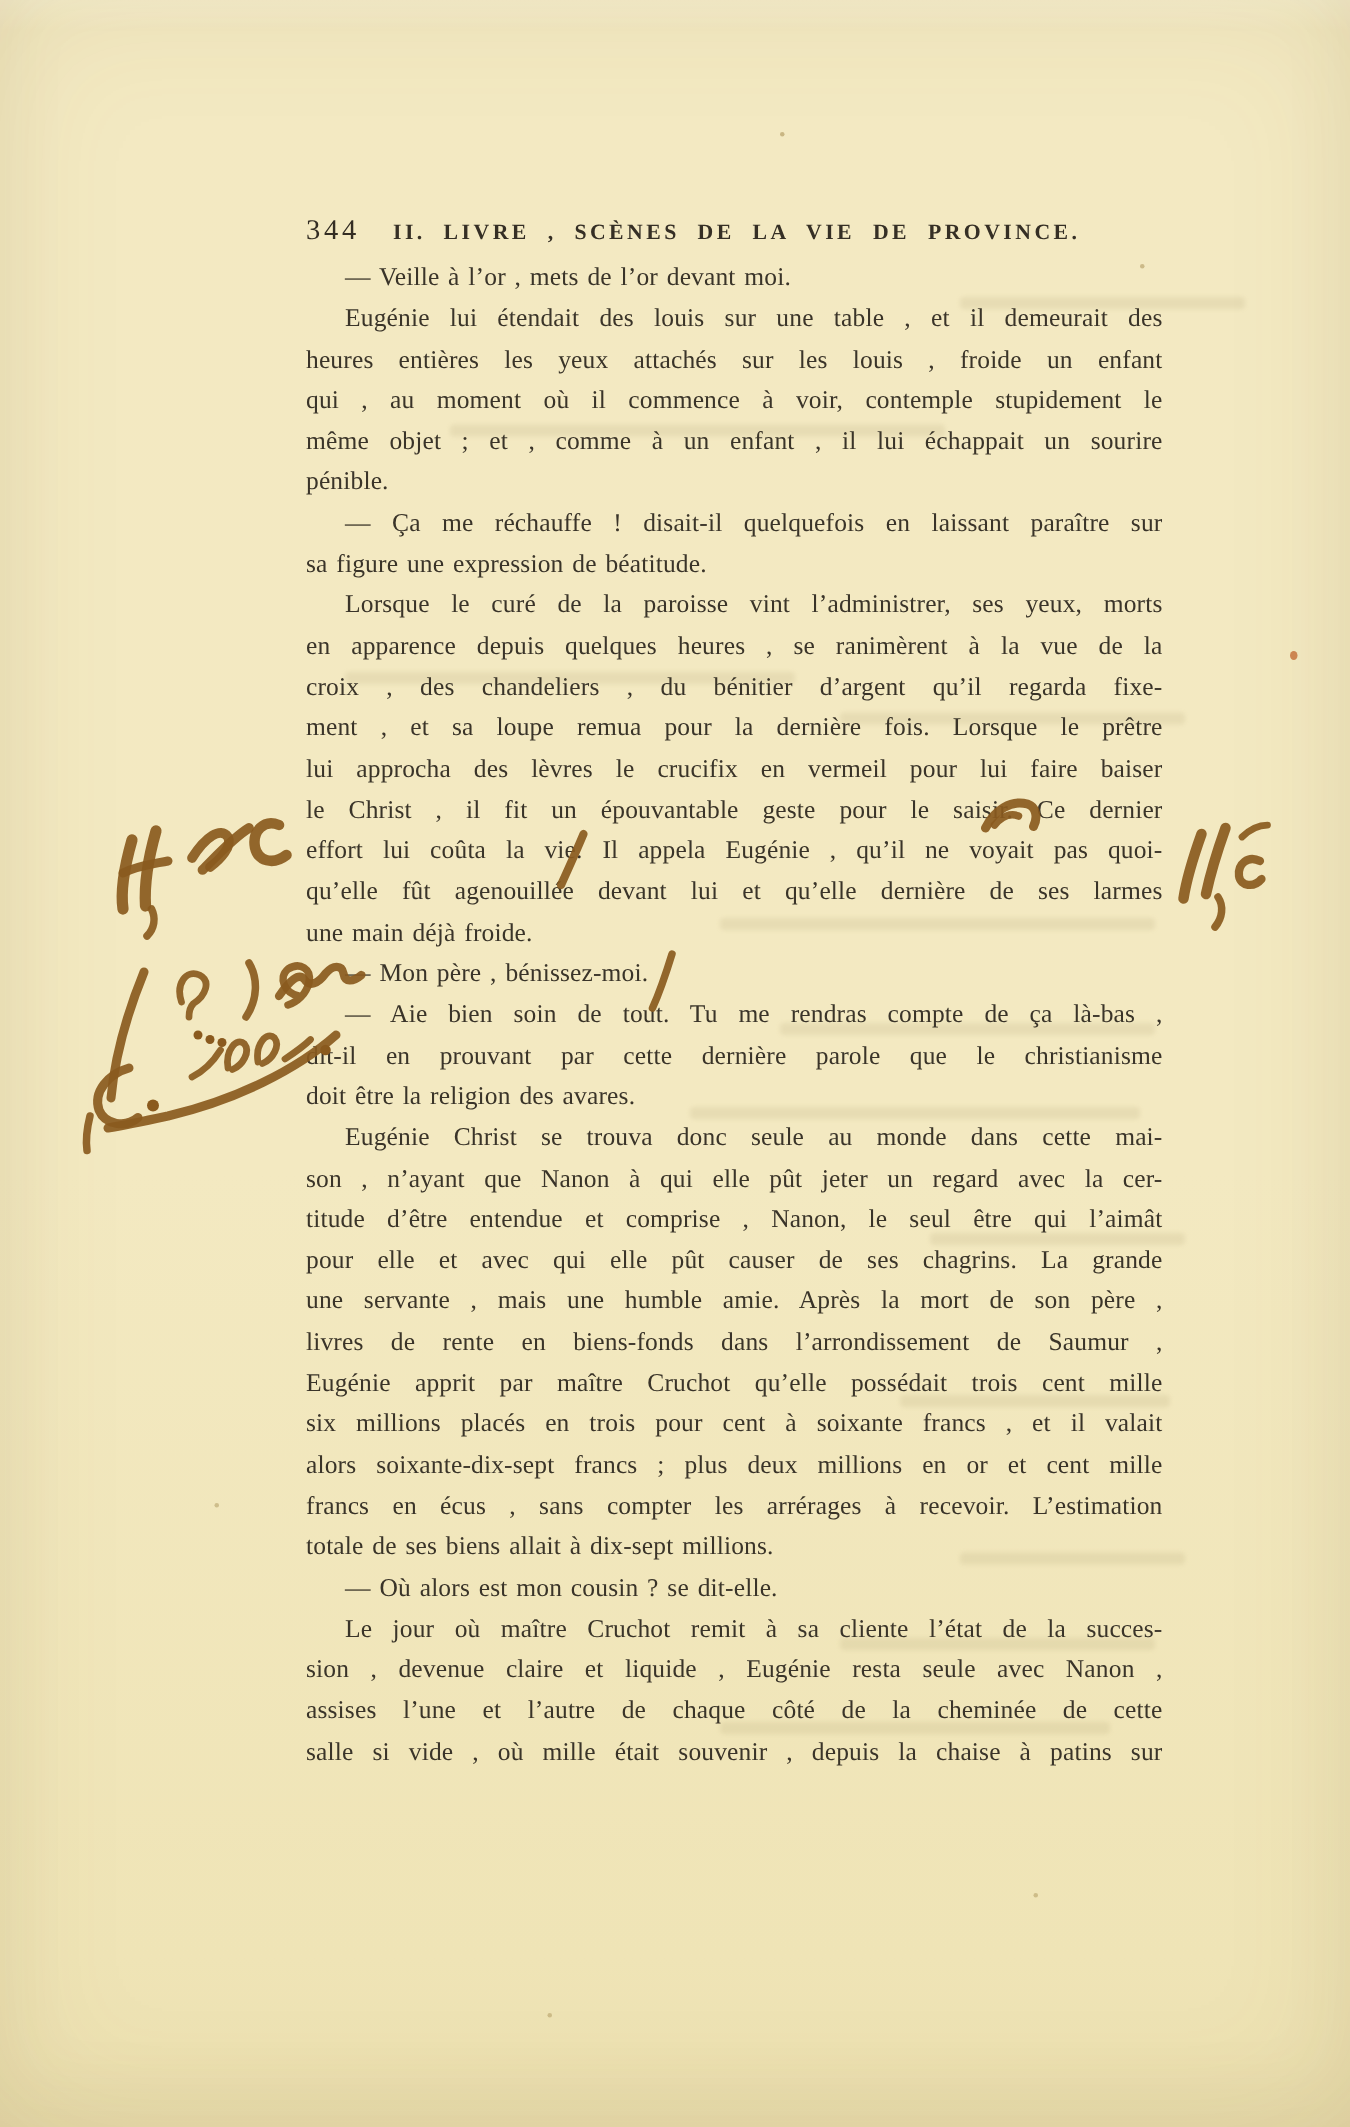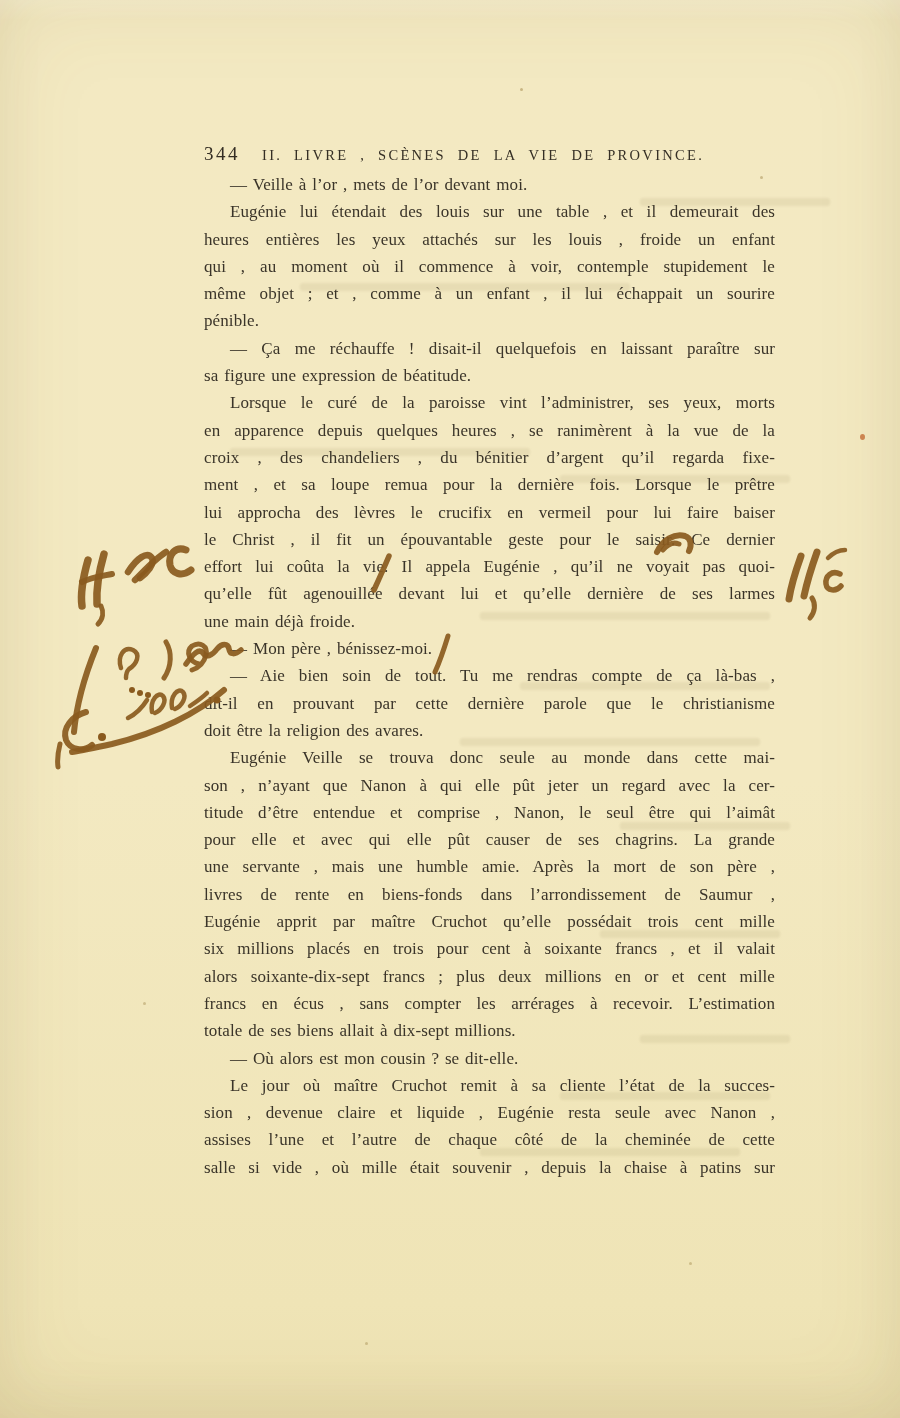--- a/index.html
+++ b/index.html
@@ -16,21 +16,21 @@
   }
   .running-head{
     position:absolute;left:204px;top:143px;width:571px;
     display:flex;align-items:baseline;
   }
   .page-number{
     font-size:19px;letter-spacing:2.5px;color:#332d23;
   }
   .head-title{
     margin-left:22px;
-    font-size:14.5px;font-weight:400;
+    font-size:14.5px;font-weight:700;
     letter-spacing:2.3px;word-spacing:6px;
     color:#352f25;
   }
   .text-block{
     position:absolute;left:204px;top:171px;width:571px;
     font-size:17px;
   }
   .tline{
     height:27.3px;line-height:27.3px;
     text-align:justify;text-align-last:justify;
@@ -104,21 +104,21 @@
       </article>
     <article>
         <div class="tline first lastline">— Mon père , bénissez-moi.</div>
       </article>
     <article>
         <div class="tline first">— Aie bien soin de tout. Tu me rendras compte de ça là-bas ,</div>
         <div class="tline">dit-il en prouvant par cette dernière parole que le christianisme</div>
         <div class="tline lastline">doit être la religion des avares.</div>
       </article>
     <article>
-        <div class="tline first">Eugénie Veille se trouva donc seule au monde dans cette mai-</div>
+        <div class="tline first">Eugénie Christ se trouva donc seule au monde dans cette mai-</div>
         <div class="tline">son , n’ayant que Nanon à qui elle pût jeter un regard avec la cer-</div>
         <div class="tline">titude d’être entendue et comprise , Nanon, le seul être qui l’aimât</div>
         <div class="tline">pour elle et avec qui elle pût causer de ses chagrins. La grande</div>
         <div class="tline">une servante , mais une humble amie. Après la mort de son père ,</div>
         <div class="tline">livres de rente en biens-fonds dans l’arrondissement de Saumur ,</div>
         <div class="tline">Eugénie apprit par maître Cruchot qu’elle possédait trois cent mille</div>
         <div class="tline">six millions placés en trois pour cent à soixante francs , et il valait</div>
         <div class="tline">alors soixante-dix-sept francs ; plus deux millions en or et cent mille</div>
         <div class="tline">francs en écus , sans compter les arrérages à recevoir. L’estimation</div>
         <div class="tline lastline">totale de ses biens allait à dix-sept millions.</div>

